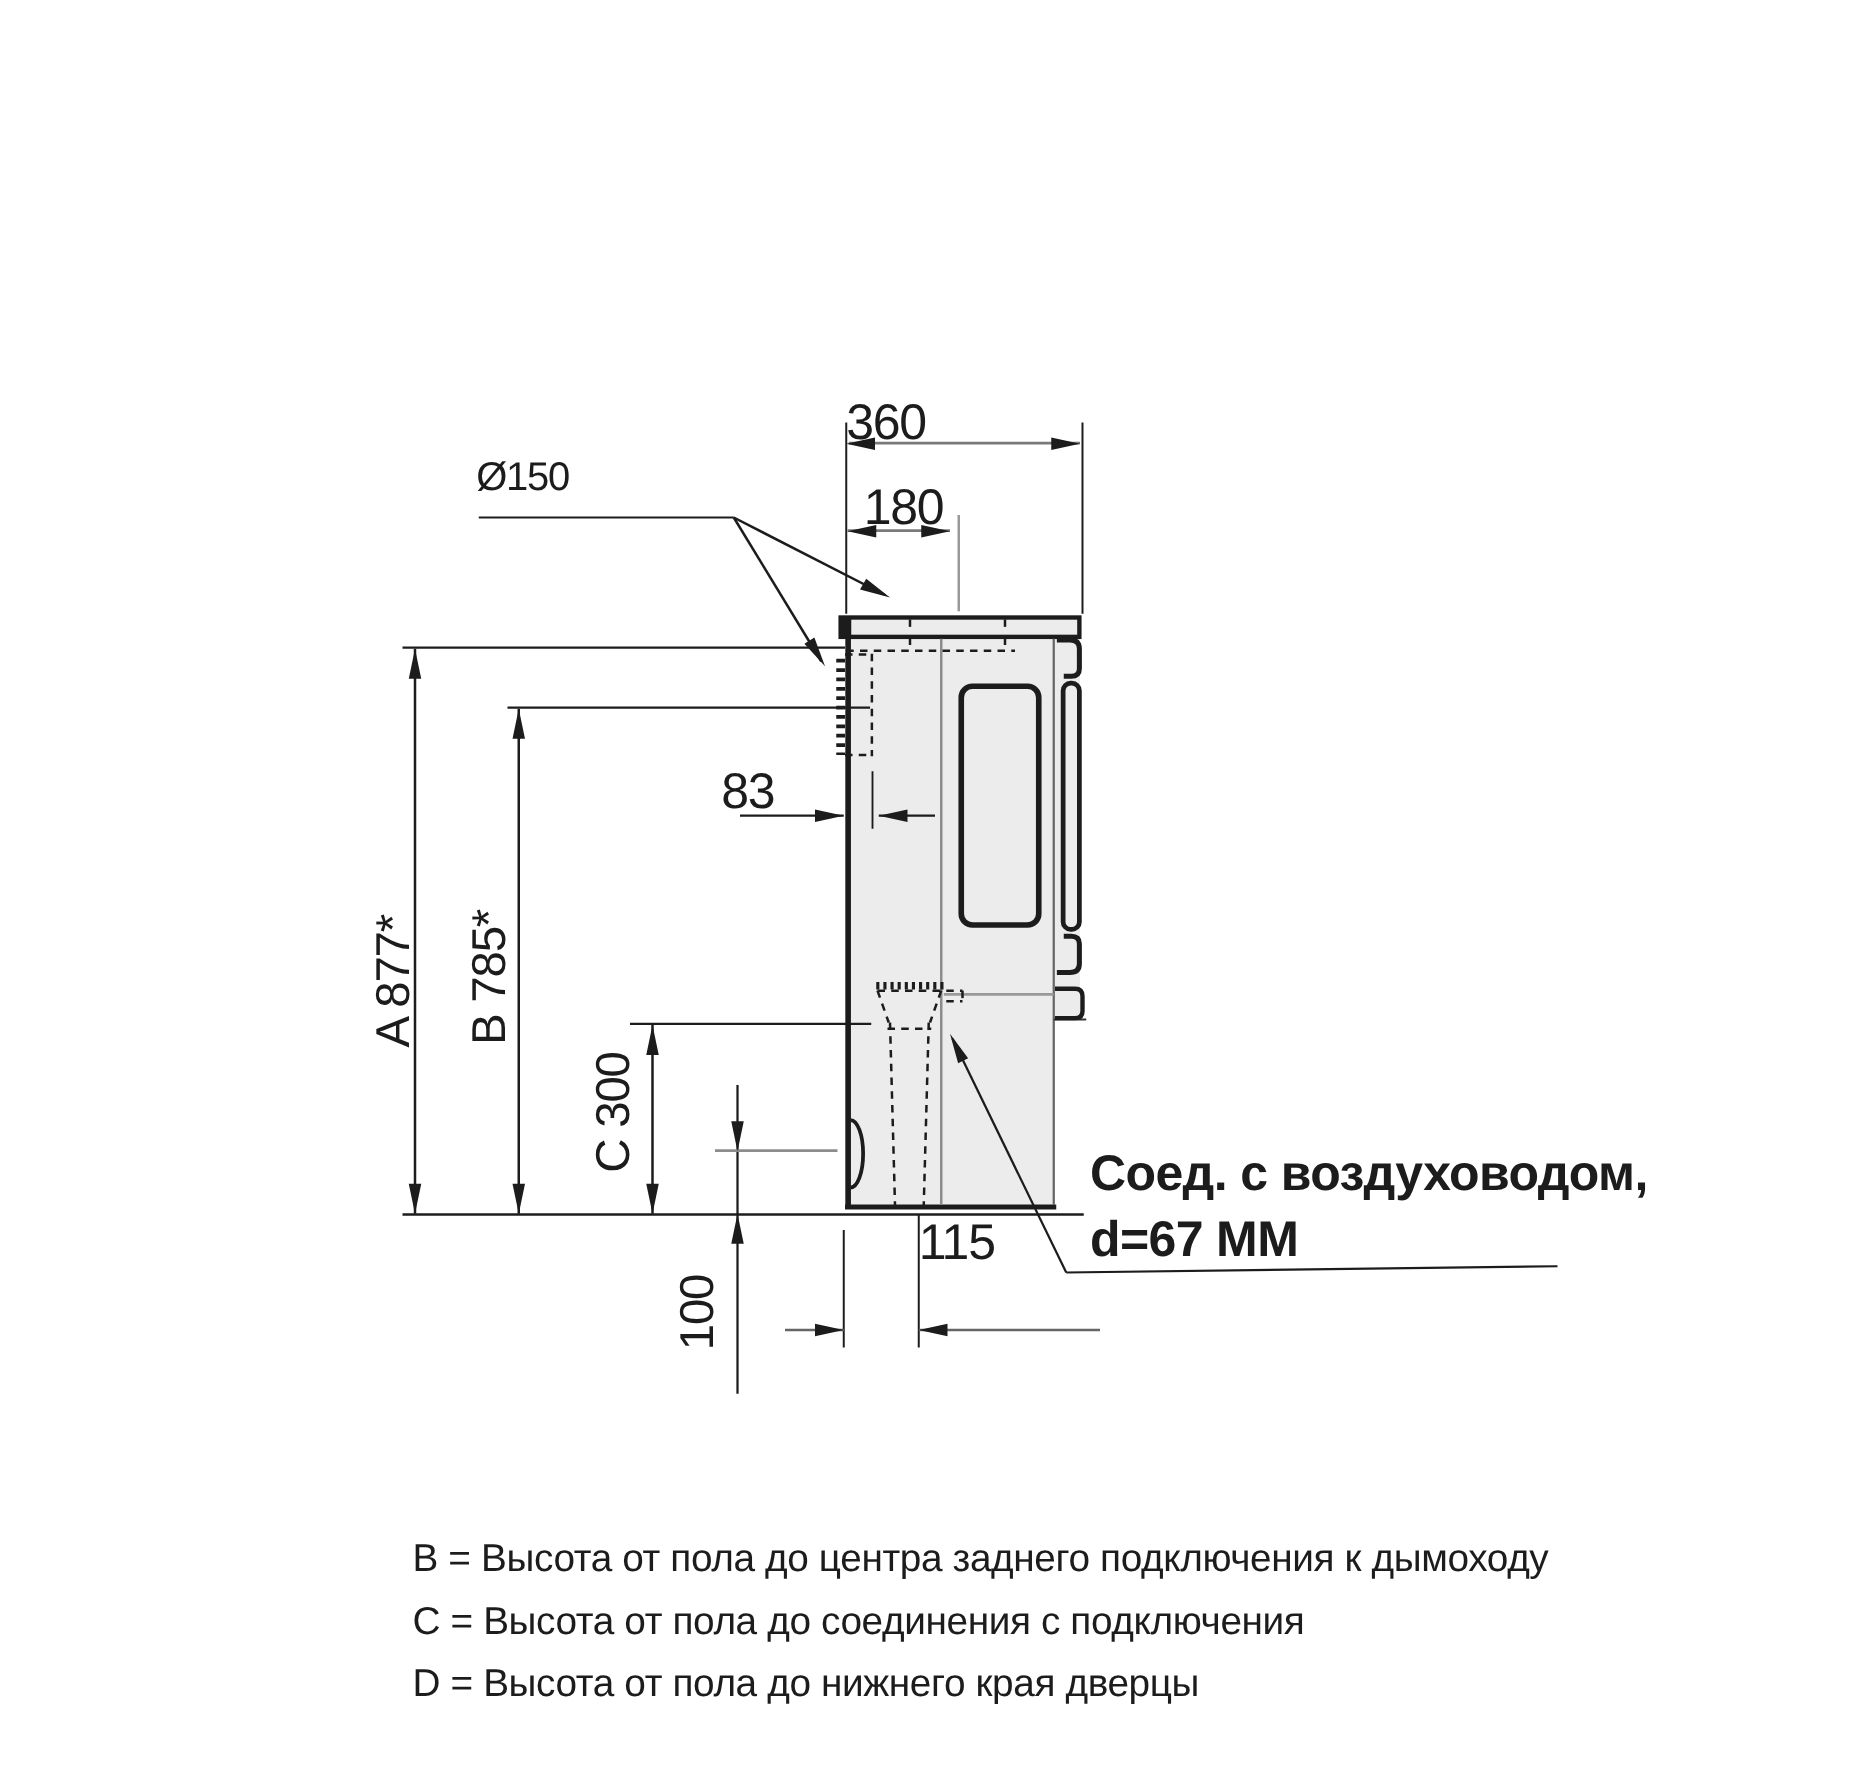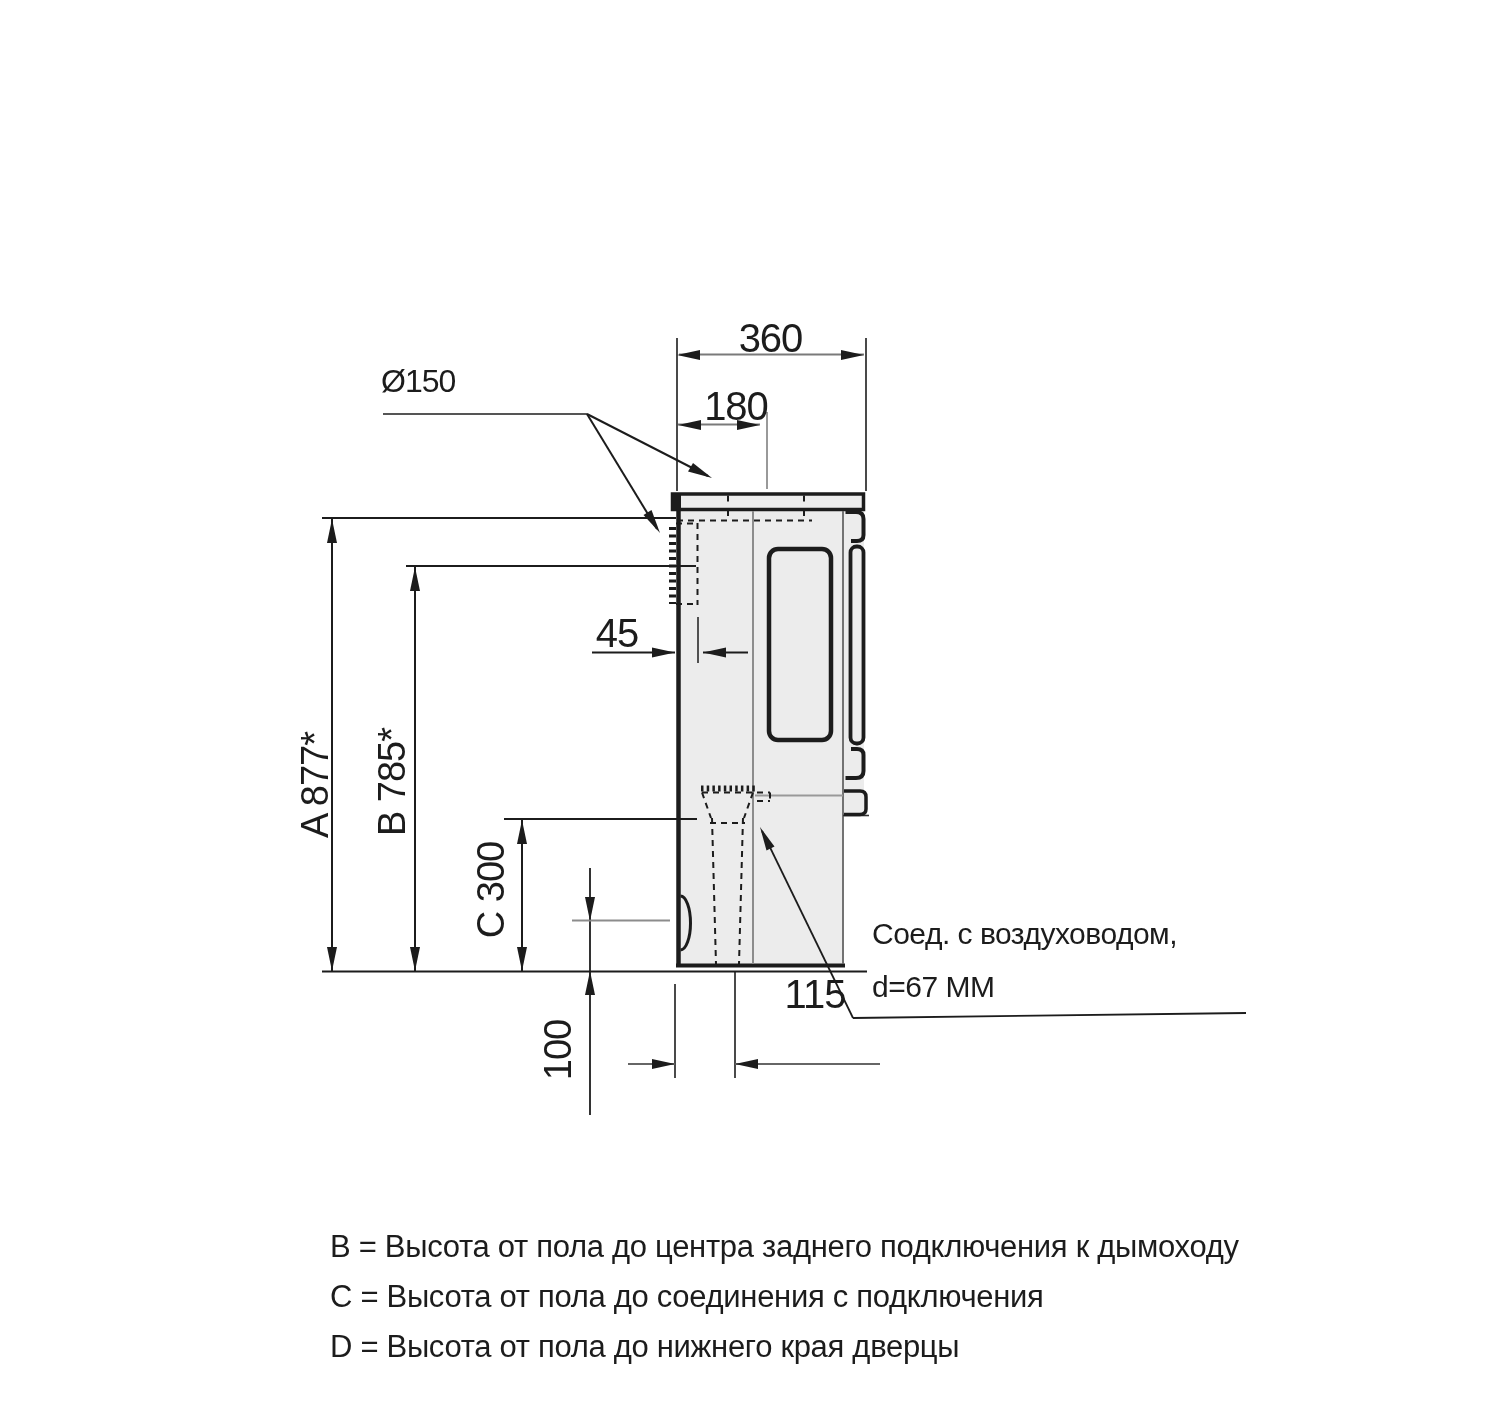--- a/index.html
+++ b/index.html
@@ -1,25 +1,25 @@
 <!DOCTYPE html>
 <html><head>
 <meta charset="utf-8">
 <style>
   html,body{margin:0;padding:0;background:#fff;}
   .canvas{position:relative;width:1500px;height:1427px;background:#fff;overflow:hidden;
           font-family:"Liberation Sans","DejaVu Sans",sans-serif;color:#1c1c1c;}
   svg{position:absolute;left:0;top:0;}
-  .dim{position:absolute;font-size:40px;font-weight:500;color:#1c1c1c;text-align:center;
+  .dim{position:absolute;font-size:40px;font-weight:500;color:#1c1c1c;
        letter-spacing:-1px;white-space:nowrap;}
   .dia{position:absolute;font-size:32px;font-weight:500;color:#1c1c1c;white-space:nowrap;letter-spacing:-1px;}
   .vlabel{position:absolute;width:220px;height:44px;display:flex;align-items:center;justify-content:center;
           font-size:38px;font-weight:500;letter-spacing:-1px;white-space:nowrap;
           transform:rotate(-90deg);}
-  .note{position:absolute;font-size:30px;font-weight:400;white-space:nowrap;letter-spacing:-0.5px;}
+  .note{position:absolute;font-size:40px;font-weight:700;white-space:nowrap;letter-spacing:-0.5px;}
   .legend{position:absolute;left:330px;top:1222px;width:1100px;}
   .legend-row{height:50px;line-height:50px;font-size:31px;letter-spacing:-0.3px;white-space:nowrap;}
 </style>
 </head>
 <body>
 
 <div class="canvas">
 
   <svg width="1500" height="1427" viewBox="0 0 1500 1427">
 
@@ -133,21 +133,21 @@
       <polygon points="760,827 774.5,846.5 766.5,850.5"></polygon>
     </g>
   </svg>
 
   <div class="dim" style="left:677px;top:316px;width:187px;">360</div>
 
   <div class="dim" style="left:691px;top:384px;width:90px;">180</div>
 
   <div class="dia" style="left:381px;top:363px;">Ø150</div>
 
-  <div class="dim" style="left:577px;top:611px;width:80px;">45</div>
+  <div class="dim" style="left:577px;top:611px;width:80px;">83</div>
 
   <div class="vlabel" style="left:205px;top:763px;">A 877*</div>
 
   <div class="vlabel" style="left:282px;top:760px;">B 785*</div>
 
   <div class="vlabel" style="left:381px;top:868px;">C 300</div>
 
   <div class="vlabel" style="left:448px;top:1028px;">100</div>
 
   <div class="dim" style="left:735px;top:972px;width:160px;">115</div>

